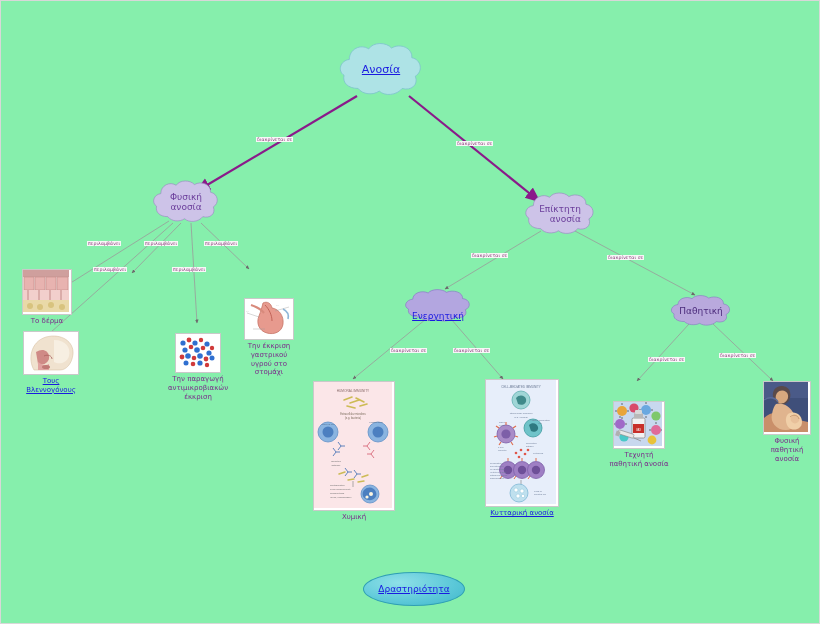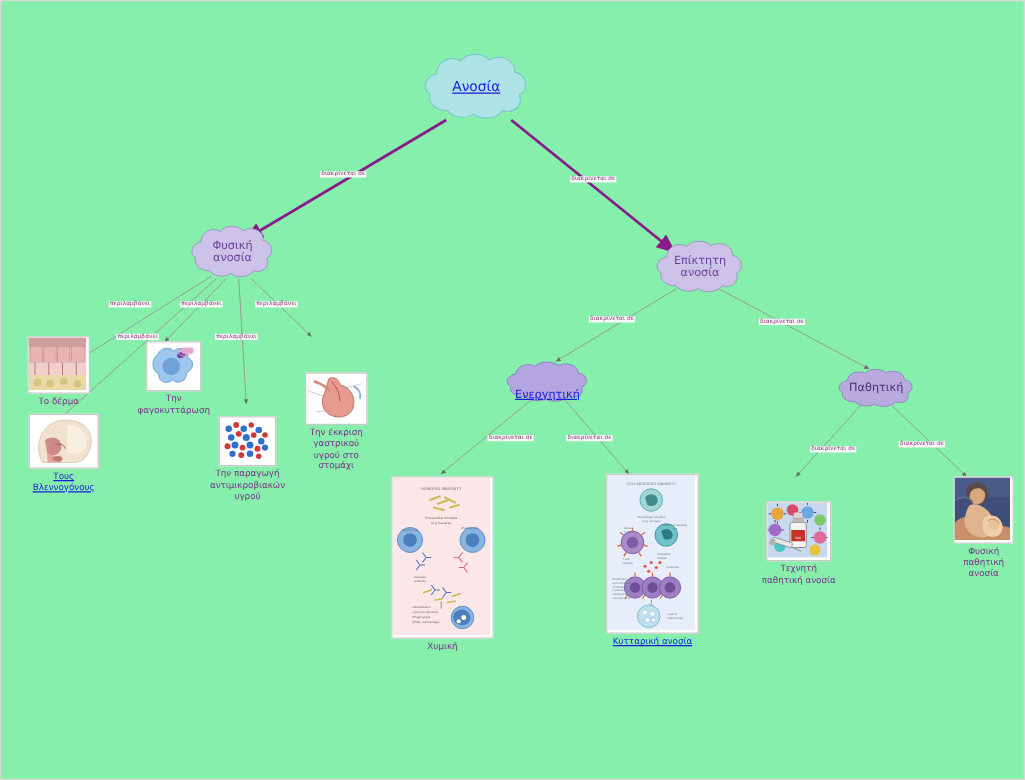--- a/index.html
+++ b/index.html
@@ -55,21 +55,21 @@
     color: #1a1ae0;
     font-size: 11px;
     text-decoration: underline;
     font-weight: 500;
   }
 
   .n-fysiki { width: 70px; height: 46px; left: 150px; top: 178px; }
   .n-fysiki span.lbl { color: #6a3d9a; font-size: 9px; }
 
   .n-epiktiti { width: 74px; height: 46px; left: 522px; top: 190px; }
-  .n-epiktiti span.lbl { color: #6a3d9a; font-size: 9px; }
+  .n-epiktiti span.lbl { color: #6a3d9a; font-size: 9px; text-align: right; }
 
   .n-energitiki { width: 70px; height: 36px; left: 402px; top: 287px; }
   .n-energitiki span.lbl {
     color: #1a1ae0; font-size: 9px; text-decoration: underline; margin-top: 20px;
   }
 
   .n-pathitiki { width: 64px; height: 34px; left: 668px; top: 293px; }
   .n-pathitiki span.lbl { color: #4a2a7a; font-size: 9px; }
 
   
@@ -262,36 +262,20 @@
         <path d="M20,24 C24,22 28,24 28,27" stroke="#a85f5c" stroke-width="0.8" fill="none"></path>
         <ellipse cx="22" cy="35" rx="4" ry="2" fill="#c07a76"></ellipse>
       </svg>
     </div>
     <span class="cap link">
       <span>Τους</span><br>
       <span>Βλεννογόνους</span>
     </span>
   </div>
 
-  <div class="leaf" style="left:96px; top:272px;">
-    <div class="thumb" style="width:42px; height:38px;">
-      <svg class="ill" width="40" height="36" viewBox="0 0 40 36">
-        <rect x="0" y="0" width="40" height="36" fill="#ffffff"></rect>
-        <path d="M8,10 C10,4 18,3 21,7 C26,2 33,6 32,12 C38,14 37,22 31,24 C32,31 24,34 20,30 C15,34 8,31 9,25 C3,23 3,13 8,10 Z" fill="#9ec6ee" stroke="#6fa3d8" stroke-width="0.8"></path>
-        <circle cx="19" cy="19" r="7" fill="#6fa3d8"></circle>
-        <ellipse cx="27" cy="10" rx="3.4" ry="2.4" fill="#7b3f9e" transform="rotate(-20 27 10)"></ellipse>
-        <ellipse cx="30" cy="8" rx="5" ry="3" fill="none" stroke="#e49ec6" stroke-width="0.8"></ellipse>
-        <rect x="27" y="4" width="10" height="5" rx="2.5" fill="#e6a8cd"></rect>
-      </svg>
-    </div>
-    <span class="cap">
-      <span>Την</span><br>
-      <span>φαγοκυττάρωση</span>
-    </span>
-  </div>
 
   <div class="leaf" style="left:155px; top:332px;">
     <div class="thumb" style="width:44px; height:38px;">
       <svg class="ill" width="42" height="36" viewBox="0 0 42 36">
         <rect x="0" y="0" width="42" height="36" fill="#ffffff"></rect>
         <g>
           <circle cx="7" cy="9" r="2.6" fill="#2f6fd0"></circle>
           <circle cx="13" cy="6" r="2.4" fill="#d03a3a"></circle>
           <circle cx="19" cy="9" r="2.6" fill="#2f6fd0"></circle>
           <circle cx="25" cy="6" r="2.2" fill="#d03a3a"></circle>
@@ -311,21 +295,21 @@
           <circle cx="10" cy="29" r="2.5" fill="#2f6fd0"></circle>
           <circle cx="17" cy="30" r="2.3" fill="#d03a3a"></circle>
           <circle cx="24" cy="29" r="2.6" fill="#2f6fd0"></circle>
           <circle cx="31" cy="31" r="2.2" fill="#d03a3a"></circle>
         </g>
       </svg>
     </div>
     <span class="cap">
       <span>Την παραγωγή</span><br>
       <span>αντιμικροβιακών</span><br>
-      <span>υγρού</span>
+      <span>έκκριση</span>
     </span>
   </div>
 
   <div class="leaf" style="left:226px; top:266px;margin-top:31px;">
     <div class="thumb" style="width:48px; height:40px;">
       <svg class="ill" width="46" height="38" viewBox="0 0 46 38">
         <rect x="0" y="0" width="46" height="38" fill="#ffffff"></rect>
         <path d="M18,4 C22,2 26,4 27,9 C34,10 39,17 38,25 C37,33 29,36 22,34 C14,32 11,24 14,17 C16,12 17,8 18,4 Z" fill="#e79a8e" stroke="#c67466" stroke-width="0.8"></path>
         <path d="M20,6 C24,10 27,16 27,22" stroke="#b8564a" stroke-width="0.8" fill="none"></path>
         <path d="M6,6 C12,8 16,10 19,14" stroke="#d88a7c" stroke-width="2.2" fill="none"></path>
@@ -545,14 +529,17 @@
         <path d="M0,18 C6,14 12,16 14,20" stroke="#5a6a98" stroke-width="1.4" fill="none"></path>
       </svg>
     </div>
     <span class="cap">
       <span>Φυσική</span><br>
       <span>παθητική</span><br>
       <span>ανοσία</span>
     </span>
   </div>
 
+  <div class="activity">
+    <span>Δραστηριότητα</span>
+  </div>
 
 </div>
 
 </body></html>

